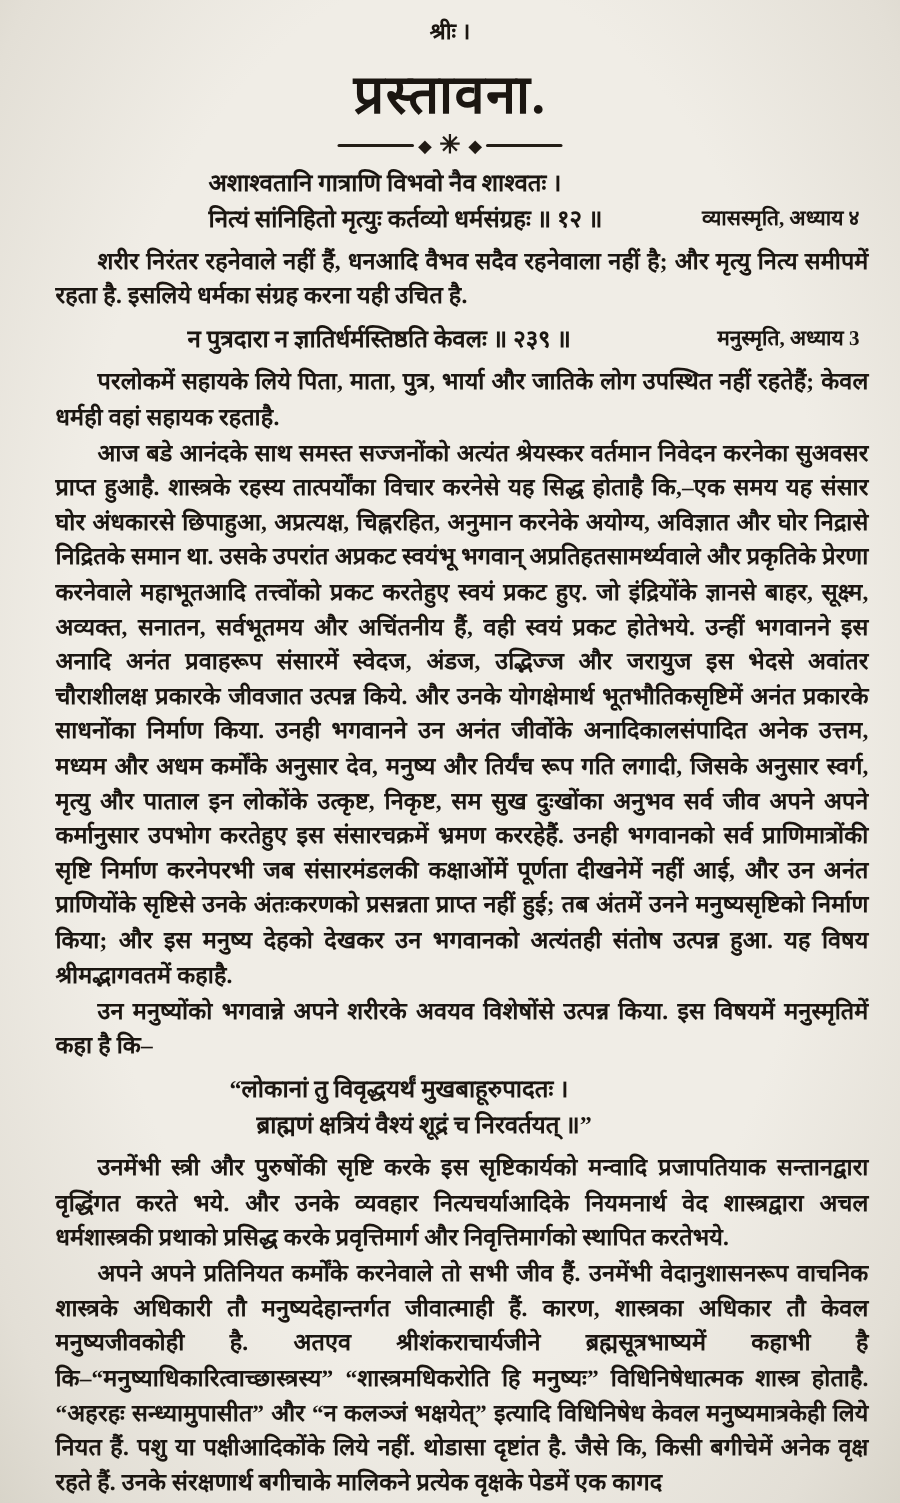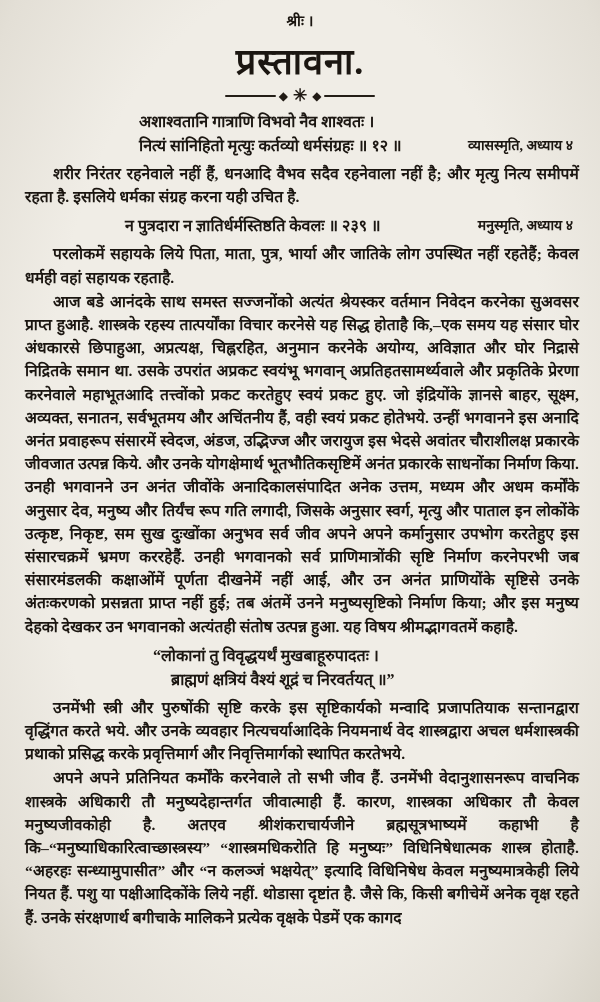--- a/index.html
+++ b/index.html
@@ -53,21 +53,21 @@
     font-weight:700;
     white-space:nowrap;
   }
   .v0l1{padding-left:118px;}
   .v0l2{padding-left:118px;}
   .v1l1{padding-left:160px;}
   .v1l2{padding-left:104px;}
   .v2l1{padding-left:132px;}
   .v2l2{padding-left:150px;}
   .para{
-    margin:1px 0 0 4px;
+    margin:1px 0 0 16px;
     font-size:15.6px;
     font-weight:600;
     line-height:23.2px;
     text-align:justify;
     text-indent:28px;
     letter-spacing:.1px;
   }
   .flush{text-indent:0;}
 </style>
 </head>
@@ -95,28 +95,29 @@
       <span class="vtext">नित्यं सांनिहितो मृत्युः कर्तव्यो धर्मसंग्रहः ॥ १२ ॥</span>
       <span class="cite">व्यासस्मृति, अध्याय ४</span>
     </div>
   </div>
 
   <p class="para">शरीर निरंतर रहनेवाले नहीं हैं, धनआदि वैभव सदैव रहनेवाला नहीं है; और मृत्यु नित्य समीपमें रहता है. इसलिये धर्मका संग्रह करना यही उचित है.</p>
 
   <div class="verse">
     <div class="vline v1l2">
       <span class="vtext">न पुत्रदारा न ज्ञातिर्धर्मस्तिष्ठति केवलः ॥ २३९ ॥</span>
-      <span class="cite">मनुस्मृति, अध्याय ४</span>
+      <span class="cite">मनुस्मृति, अध्याय 3</span>
     </div>
   </div>
 
   <p class="para">परलोकमें सहायके लिये पिता, माता, पुत्र, भार्या और जातिके लोग उपस्थित नहीं रहतेहैं; केवल धर्मही वहां सहायक रहताहै.</p>
 
   <p class="para">आज बडे आनंदके साथ समस्त सज्जनोंको अत्यंत श्रेयस्कर वर्तमान निवेदन करनेका सुअवसर प्राप्त हुआहै. शास्त्रके रहस्य तात्पर्योंका विचार करनेसे यह सिद्ध होताहै कि,–एक समय यह संसार घोर अंधकारसे छिपाहुआ, अप्रत्यक्ष, चिह्नरहित, अनुमान करनेके अयोग्य, अविज्ञात और घोर निद्रासे निद्रितके समान था. उसके उपरांत अप्रकट स्वयंभू भगवान् अप्रतिहतसामर्थ्यवाले और प्रकृतिके प्रेरणा करनेवाले महाभूतआदि तत्त्वोंको प्रकट करतेहुए स्वयं प्रकट हुए. जो इंद्रियोंके ज्ञानसे बाहर, सूक्ष्म, अव्यक्त, सनातन, सर्वभूतमय और अचिंतनीय हैं, वही स्वयं प्रकट होतेभये. उन्हीं भगवानने इस अनादि अनंत प्रवाहरूप संसारमें स्वेदज, अंडज, उद्भिज्ज और जरायुज इस भेदसे अवांतर चौराशीलक्ष प्रकारके जीवजात उत्पन्न किये. और उनके योगक्षेमार्थ भूतभौतिकसृष्टिमें अनंत प्रकारके साधनोंका निर्माण किया. उनही भगवानने उन अनंत जीवोंके अनादिकालसंपादित अनेक उत्तम, मध्यम और अधम कर्मोंके अनुसार देव, मनुष्य और तिर्यंच रूप गति लगादी, जिसके अनुसार स्वर्ग, मृत्यु और पाताल इन लोकोंके उत्कृष्ट, निकृष्ट, सम सुख दुःखोंका अनुभव सर्व जीव अपने अपने कर्मानुसार उपभोग करतेहुए इस संसारचक्रमें भ्रमण कररहेहैं. उनही भगवानको सर्व प्राणिमात्रोंकी सृष्टि निर्माण करनेपरभी जब संसारमंडलकी कक्षाओंमें पूर्णता दीखनेमें नहीं आई, और उन अनंत प्राणियोंके सृष्टिसे उनके अंतःकरणको प्रसन्नता प्राप्त नहीं हुई; तब अंतमें उनने मनुष्यसृष्टिको निर्माण किया; और इस मनुष्य देहको देखकर उन भगवानको अत्यंतही संतोष उत्पन्न हुआ. यह विषय श्रीमद्भागवतमें कहाहै.</p>
 
+  <p class="para">उन मनुष्योंको भगवान्ने अपने शरीरके अवयव विशेषोंसे उत्पन्न किया. इस विषयमें मनुस्मृतिमें कहा है कि–</p>
 
   <div class="verse">
     <div class="vline v2l1">
       <span class="vtext">“लोकानां तु विवृद्धयर्थं मुखबाहूरुपादतः ।</span>
     </div>
     <div class="vline v2l2">
       <span class="vtext">ब्राह्मणं क्षत्रियं वैश्यं शूद्रं च निरवर्तयत् ॥”</span>
     </div>
   </div>
 

